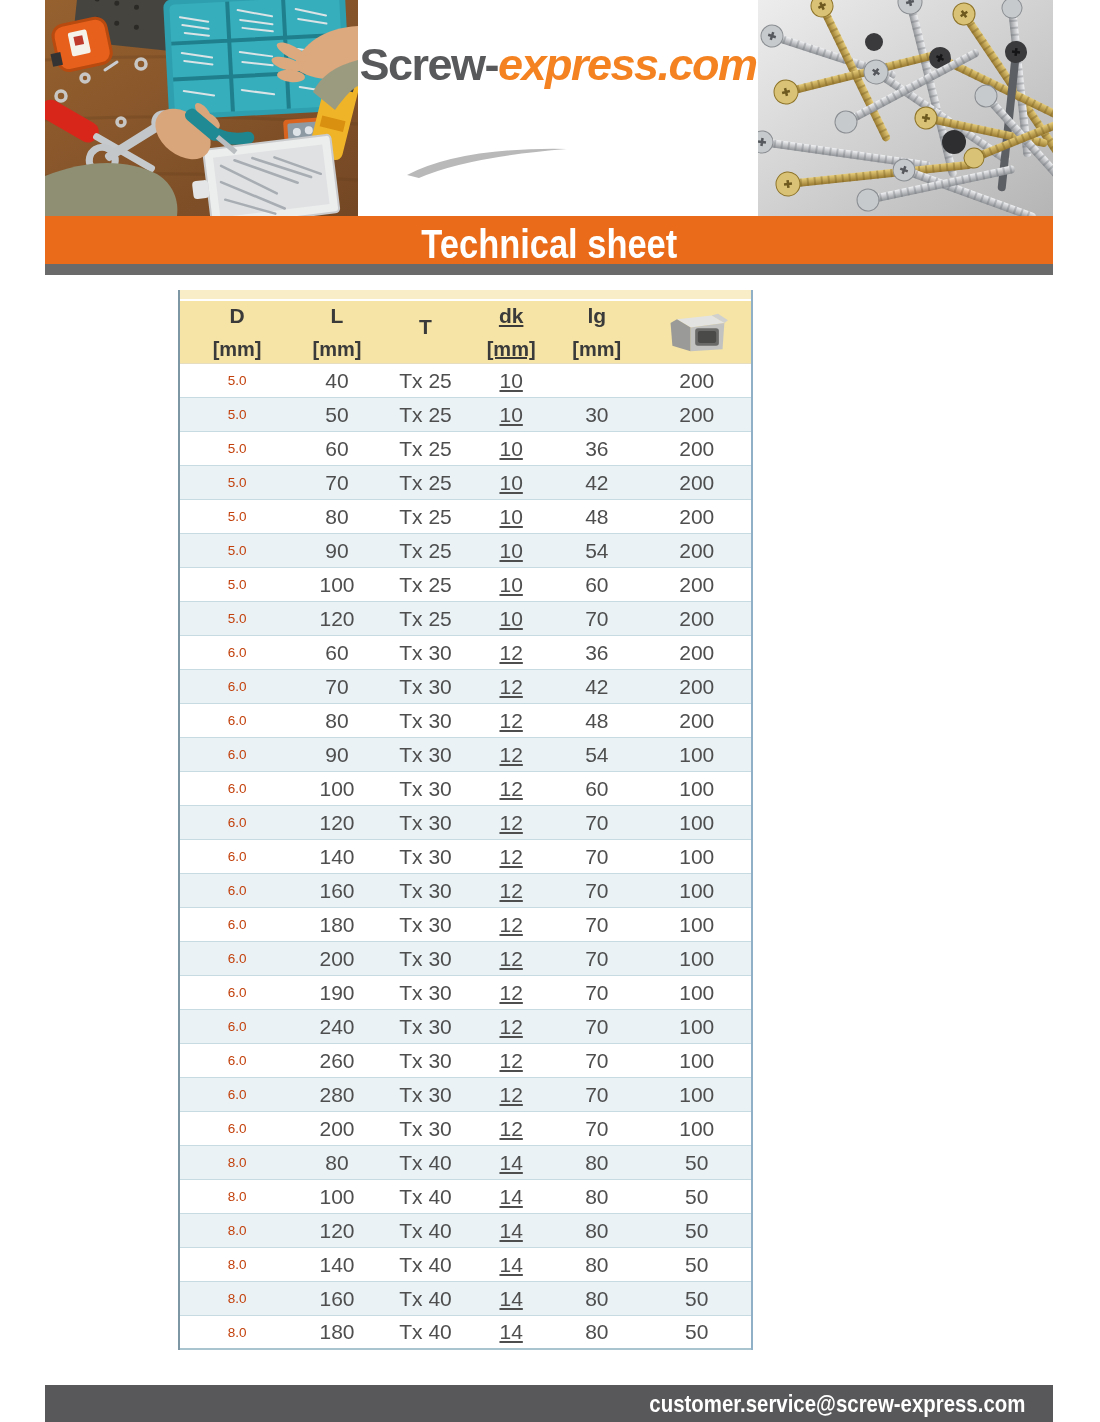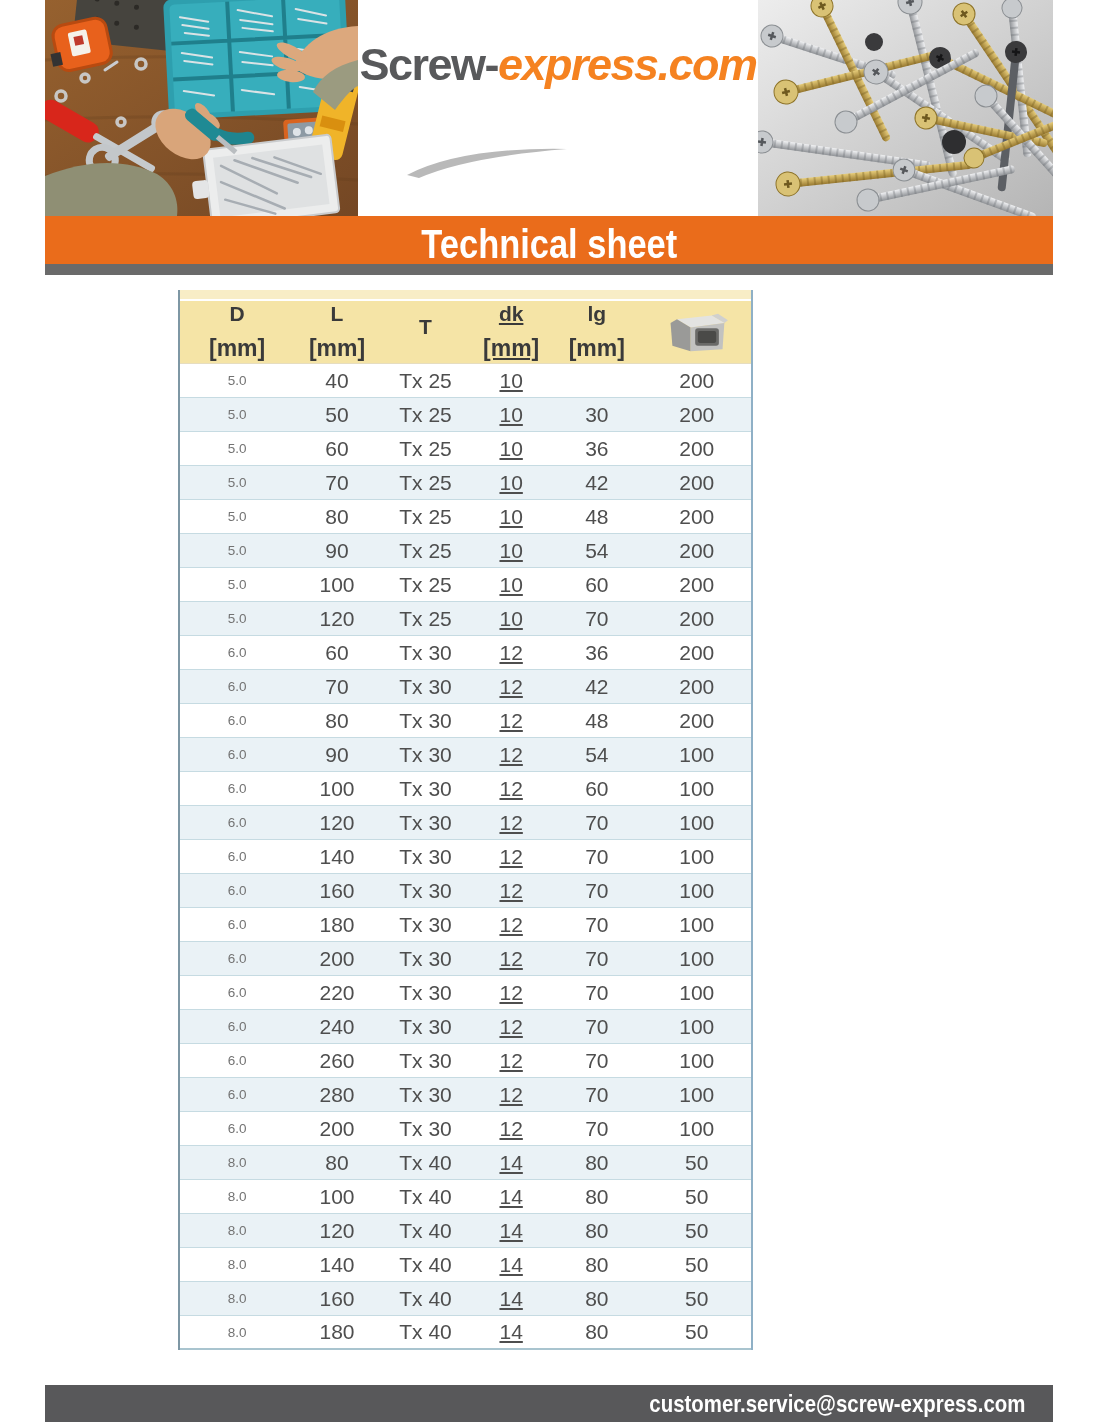--- a/index.html
+++ b/index.html
@@ -22,29 +22,29 @@
   .banner { position:absolute; left:45px; top:216px; width:1008px; height:56px; background:#ea6c1b; display:flex; align-items:center; justify-content:center; }
   .banner-text { color:#ffffff; font-weight:700; font-size:41px; letter-spacing:0px; transform:scaleX(0.84); transform-origin:center; white-space:nowrap; }
   .gray-strip { position:absolute; left:45px; top:264px; width:1008px; height:11px; background:#6a6a6a; }
 
   
   .spec-table { position:absolute; left:178px; top:290px; width:575px; border-left:2px solid #7e97a4; border-right:2px solid #8fb0c6; background:#ffffff; }
   .pre-strip { height:11px; background:#f8edc6; border-bottom:2px solid #ffffff; }
   .thead { height:63px; background:#f5e4a6; display:flex; align-items:center; border-bottom:1px solid #e6ddc0; }
   .th { display:flex; flex-direction:column; align-items:center; justify-content:center; line-height:1.1; color:#3a3a3a; font-weight:700; }
   .th-label { font-size:21px; }
-  .th-unit  { font-size:23px;margin-top:11px; }
+  .th-unit  { font-size:20px;margin-top:11px; }
   .box-icon-svg { width:62px; height:46px; }
   .tbody .tr { height:34px; display:flex; align-items:center; background:#ffffff; border-bottom:1px solid #c6dbe2; }
   .tbody .tr.alt { background:#eaf2f6; }
   .tbody .tr:last-child { border-bottom:2px solid #a9c4cf; }
   .td { text-align:center; color:#4e4e4e; font-size:21px; }
   .c0 { width:20%; } .c1 { width:15%; } .c2 { width:16%; }
   .c3 { width:14%;text-decoration:underline; } .c4 { width:16%; } .c5 { width:19%; }
-  .td.c0 { font-size:13.5px; color:#737373; }
+  .td.c0 { font-size:13.5px; color:#c2410c; }
 
   
   .footer { position:absolute; left:45px; top:1385px; width:1008px; height:37px; background:#58585a; display:flex; align-items:center; justify-content:flex-end; padding-right:28px; }
   .footer-text { color:#ffffff; font-weight:700; font-size:24px; transform:scaleX(0.85); transform-origin:right center; white-space:nowrap; }
 </style>
 </head>
 <body>
 
 <div class="page">
 
@@ -488,21 +488,21 @@
           <div class="td c0">6.0</div>
           <div class="td c1">200</div>
           <div class="td c2">Tx 30</div>
           <div class="td c3">12</div>
           <div class="td c4">70</div>
           <div class="td c5">100</div>
         </div>
 
         <div class="tr">
           <div class="td c0">6.0</div>
-          <div class="td c1">220</div>
+          <div class="td c1">190</div>
           <div class="td c2">Tx 30</div>
           <div class="td c3">12</div>
           <div class="td c4">70</div>
           <div class="td c5">100</div>
         </div>
 
         <div class="tr alt">
           <div class="td c0">6.0</div>
           <div class="td c1">240</div>
           <div class="td c2">Tx 30</div>

